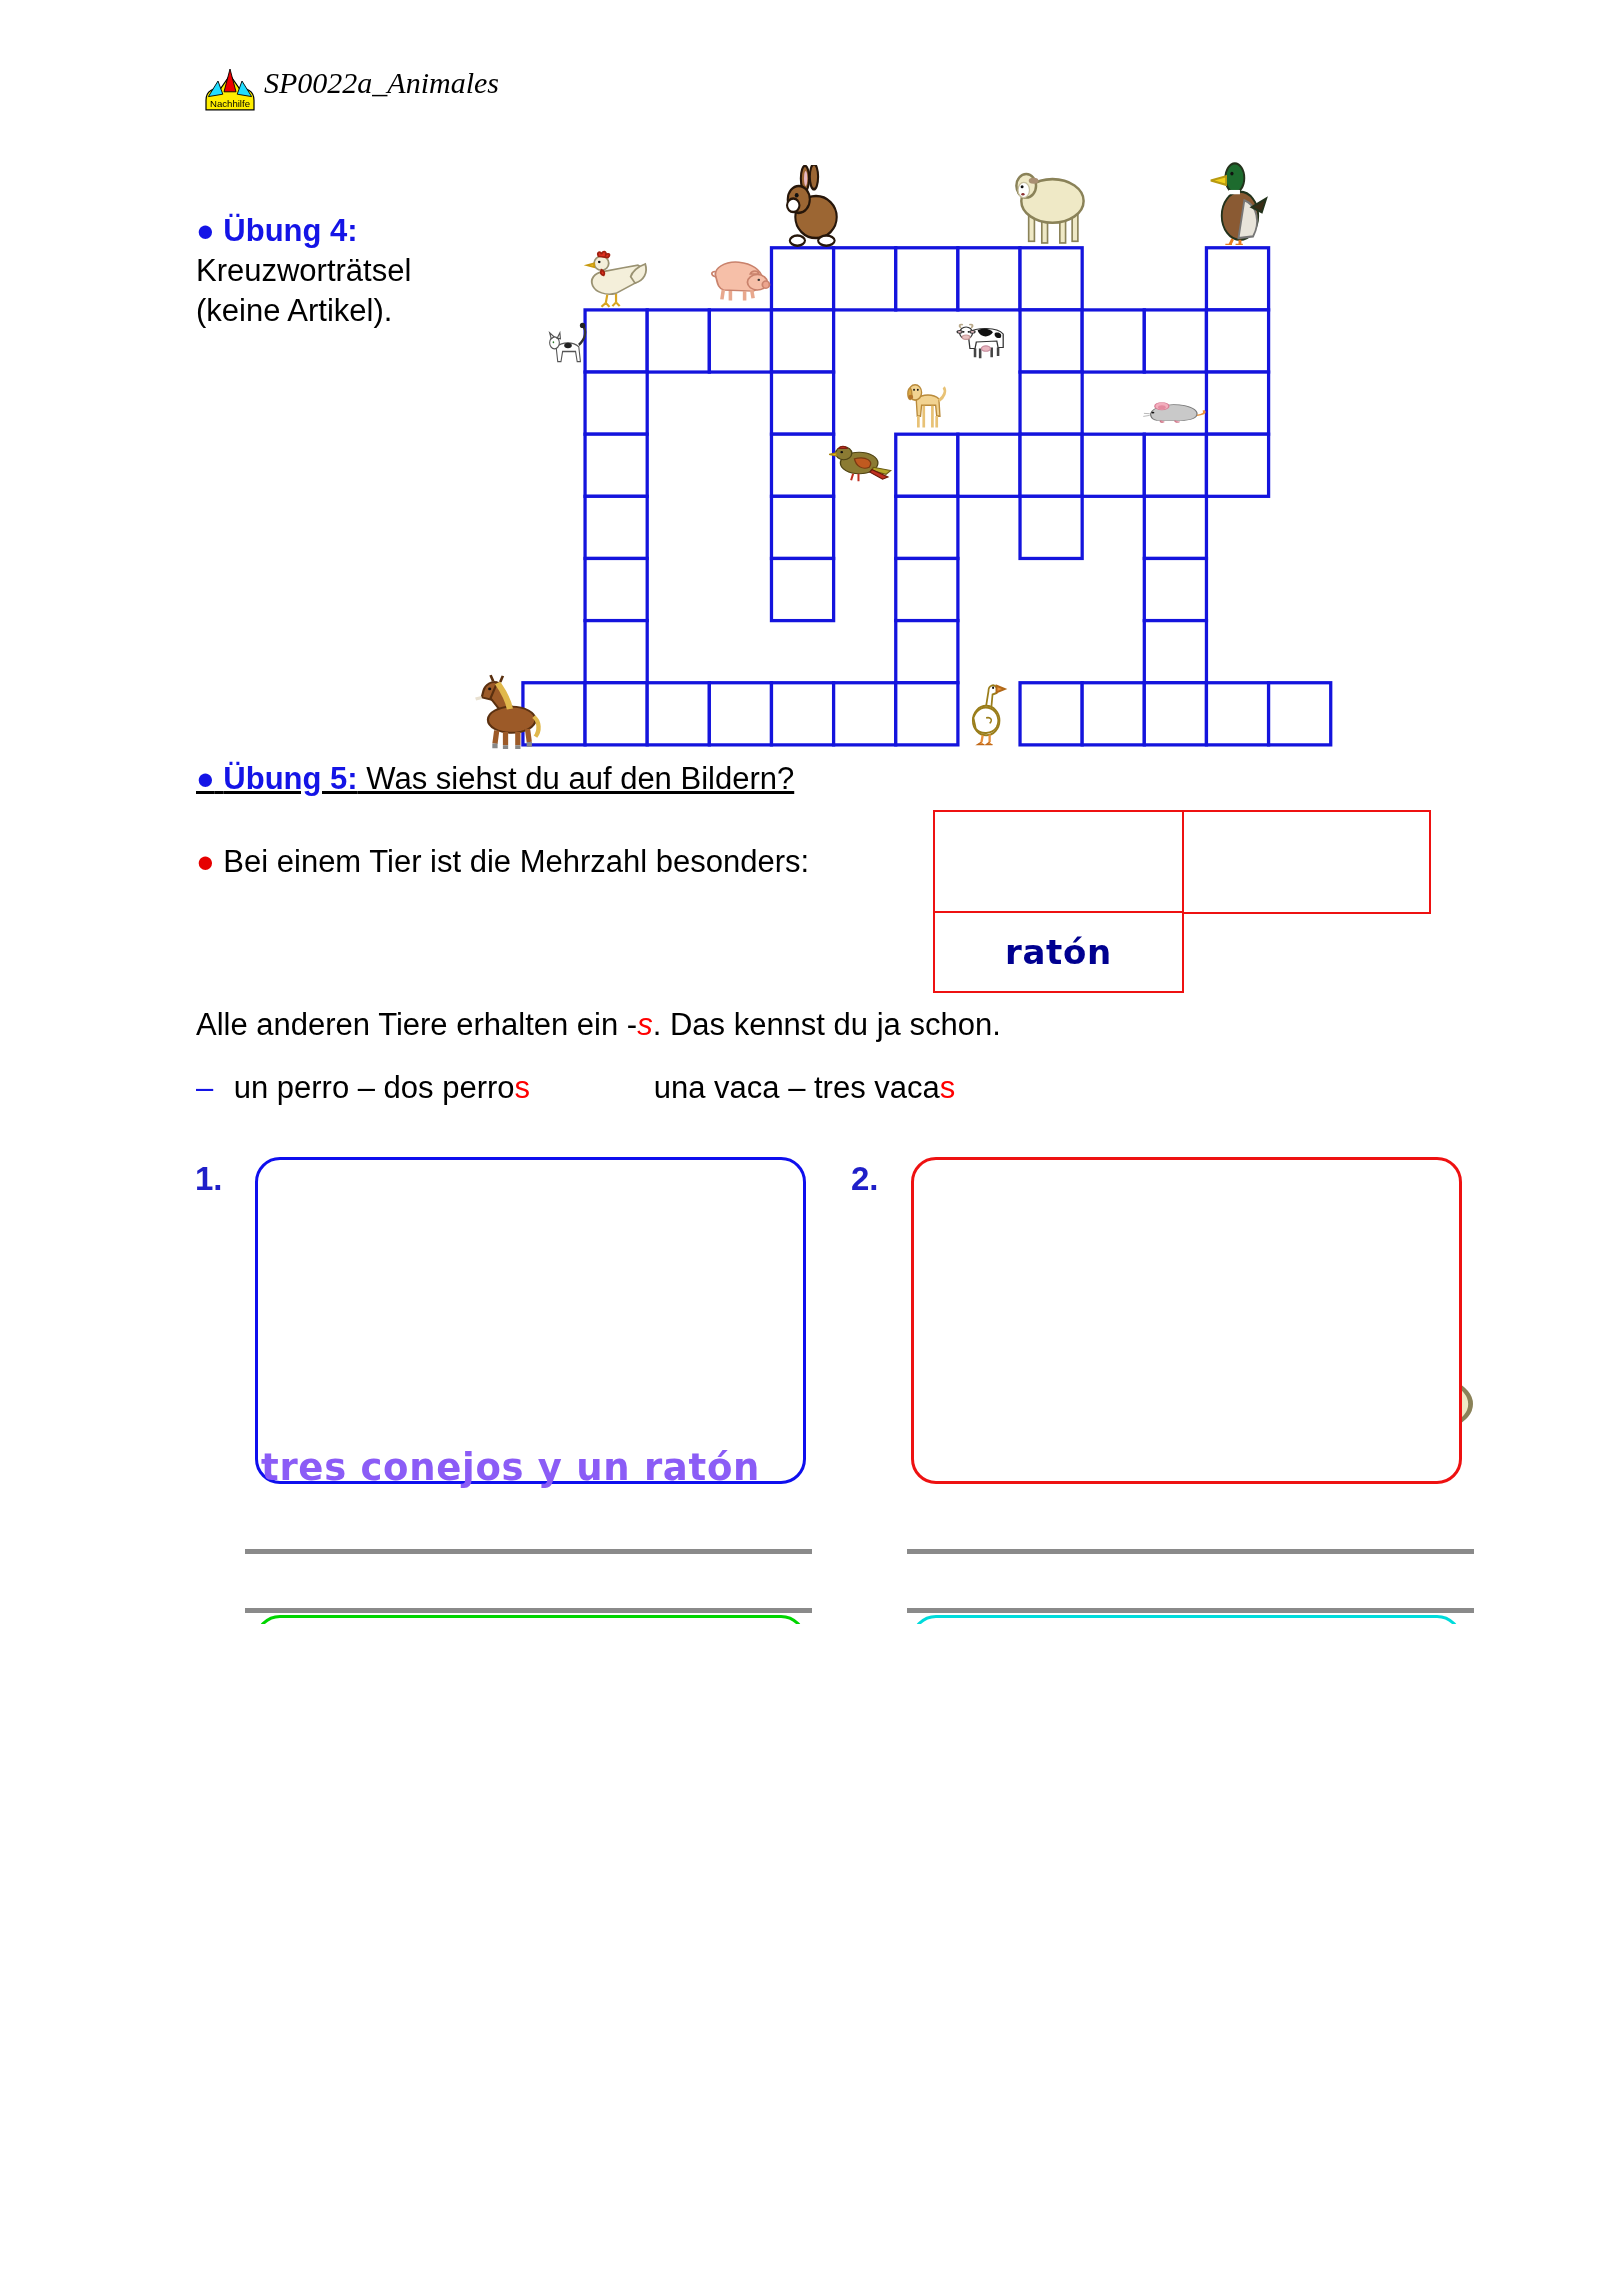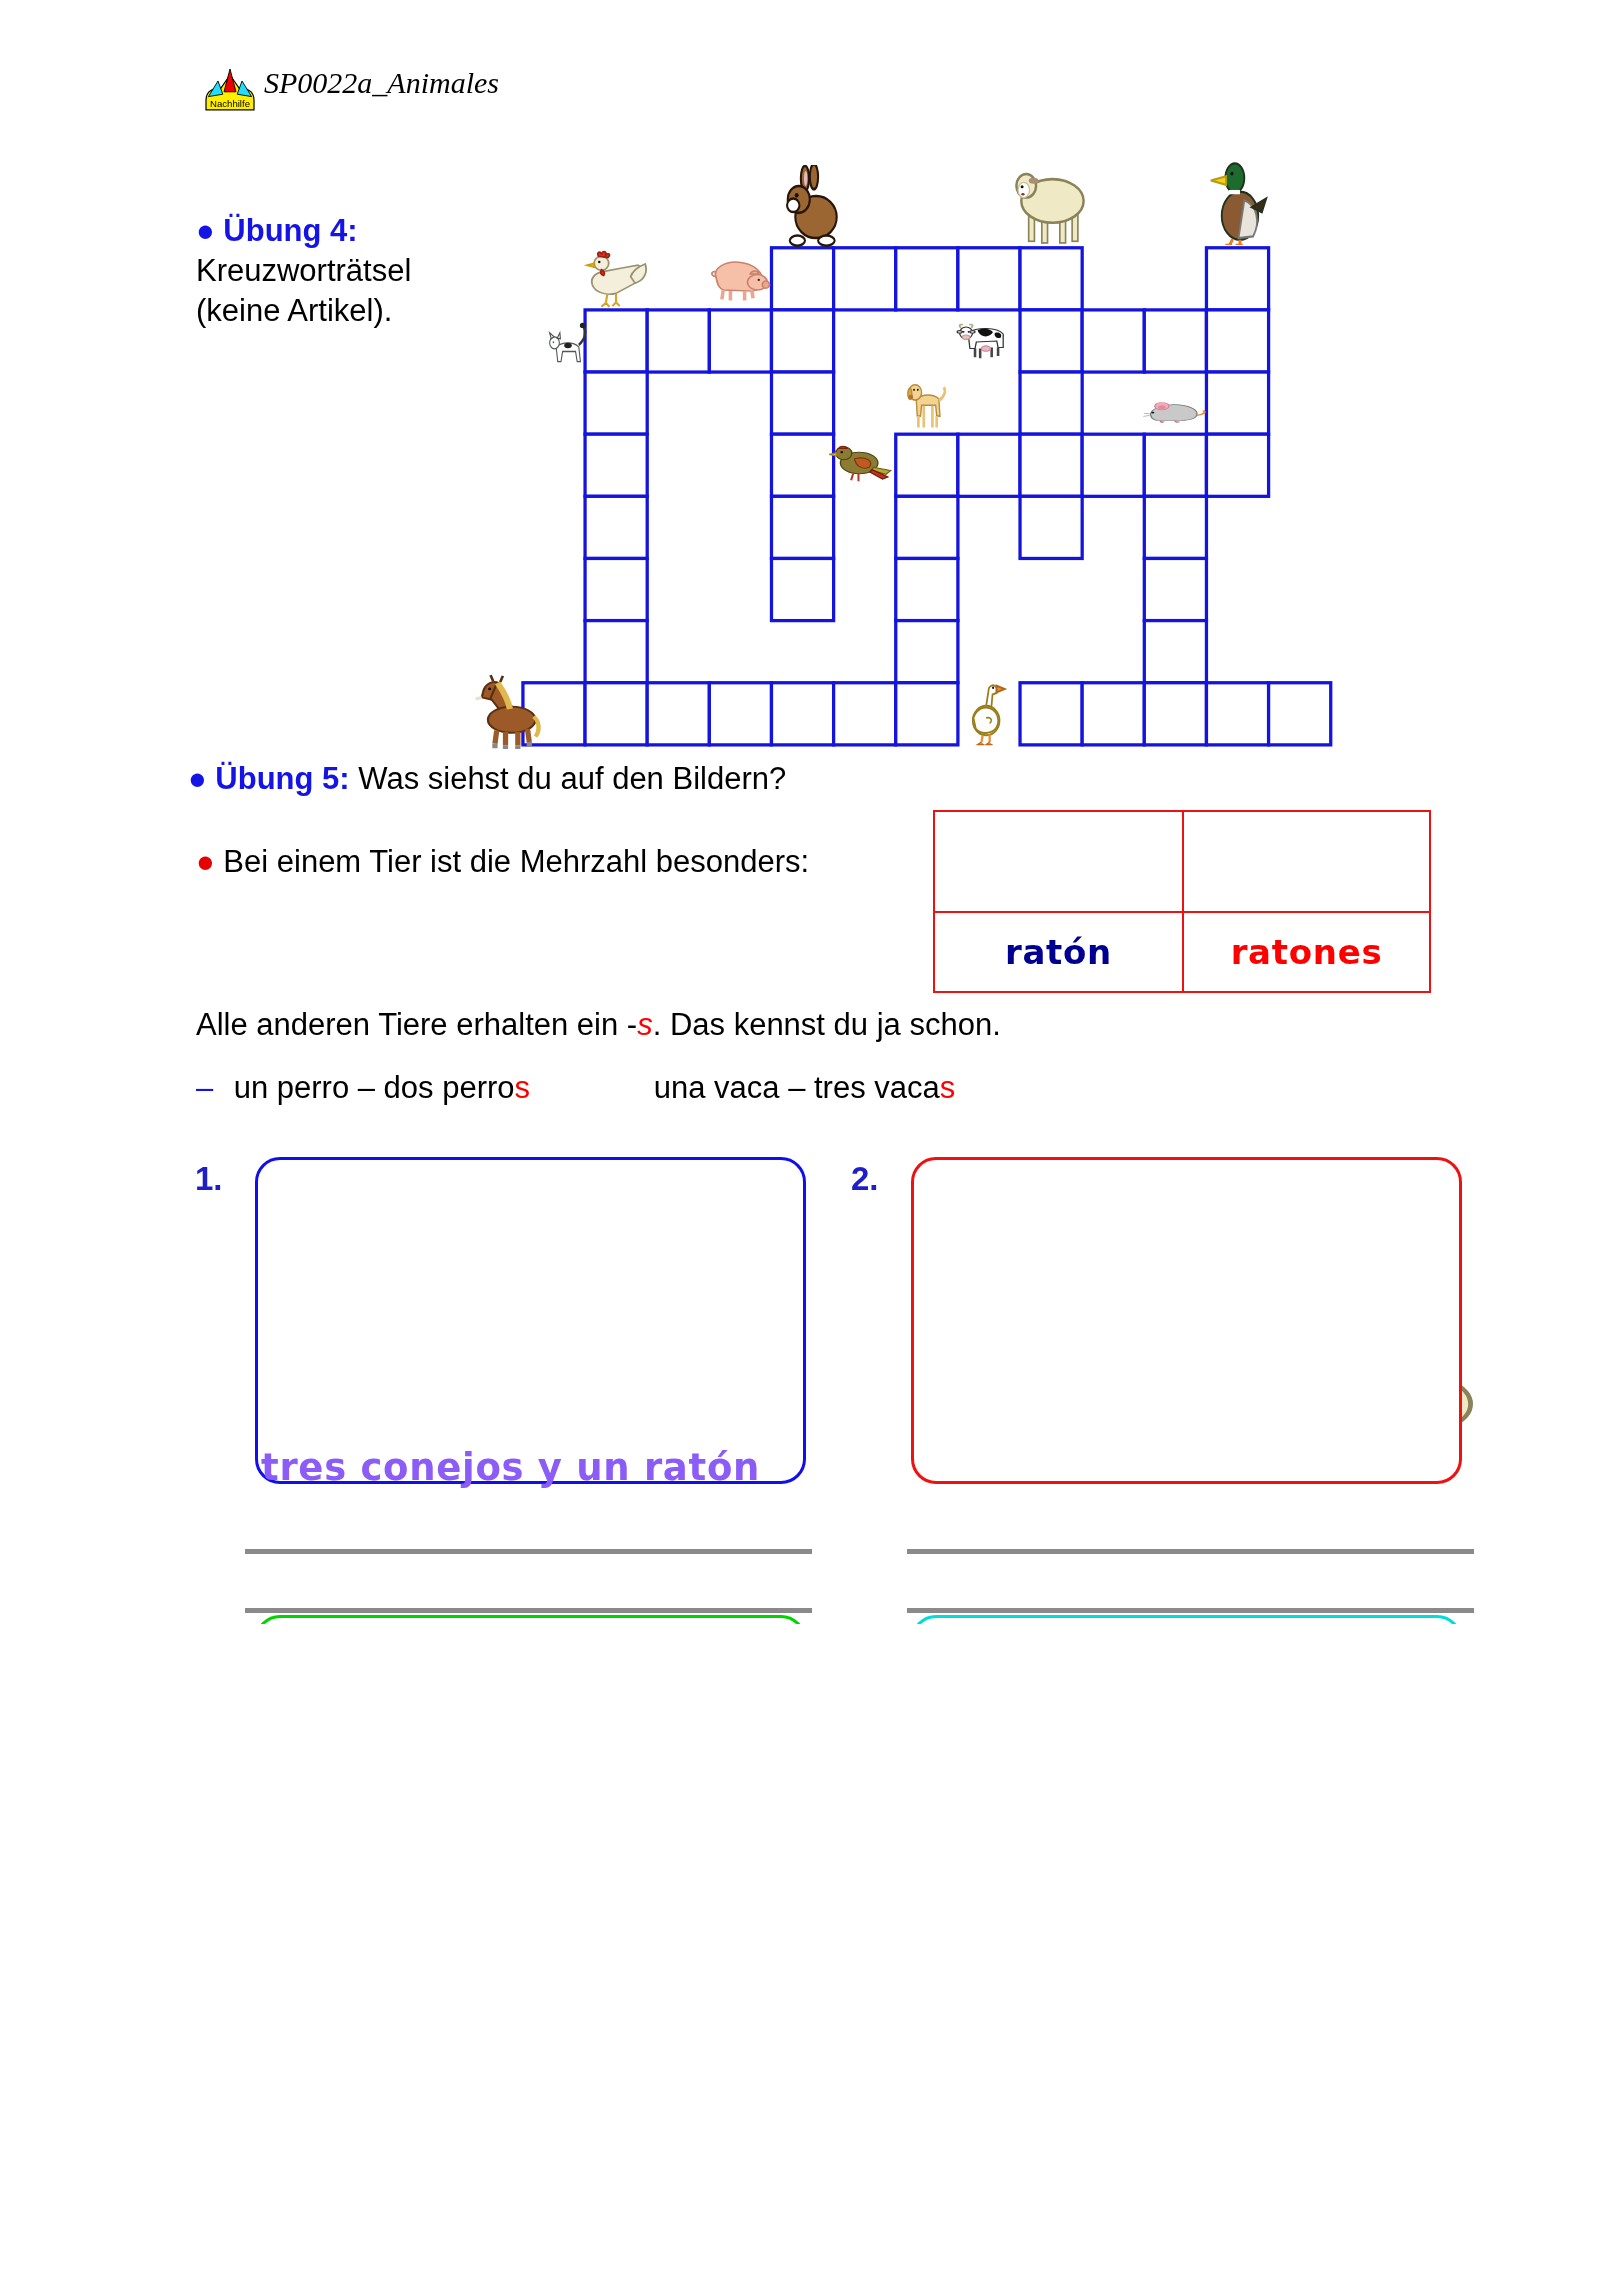--- a/index.html
+++ b/index.html
@@ -607,34 +607,33 @@
           <path d="M19,28 C13,30 13,44 19,46 C23,44 23,32 19,28 Z" fill="#daa845"></path>
           <ellipse cx="20" cy="42" rx="4.5" ry="3.5" fill="#b5742a" stroke="none"></ellipse>
           <circle cx="26" cy="31" r="1.7" fill="#111" stroke="none"></circle>
           <circle cx="33" cy="31" r="1.7" fill="#111" stroke="none"></circle>
           <path d="M72,48 C82,42 86,33 81,27" stroke="#e8c276" stroke-width="5" fill="none"></path>
           <path d="M34,72 L34,90 M44,56 L44,90 M60,56 L60,90 M68,72 L68,90" stroke="#e8c276" stroke-width="5"></path>
         </g>
       </svg>
     </div>
 
-  <div class="line-abs" style="left:188px;top:761px;">
+  <div class="line-abs" style="left:196px;top:761px;text-decoration:underline;">
     <span class="blue-b">●</span>
     <span class="blue-b">Übung 5:</span><span> Was siehst du auf den Bildern?</span>
   </div>
 
   <div class="line-abs" style="left:196px;top:844px;">
     <span class="red-bullet">●</span><span> Bei einem Tier ist die Mehrzahl besonders:</span>
   </div>
 
   <div class="mtable">
     <div class="cell c-img1"></div>
     <div class="cell c-img2"></div>
     <div class="cell c-t1 comic t-sing">ratón</div>
-    <div class="cell c-t2 comic t-plur">ratones</div>
   </div>
 
   <div class="line-abs" style="left:196px;top:1070px;">
     <span class="blue">–</span>
     <span style="margin-left:11.8px;">un perro – dos perro</span><span class="red">s</span>
     <span style="margin-left:115px;">una vaca – tres vaca</span><span class="red">s</span>
   </div>
 
   <div class="line-abs" style="left:196px;top:1007px;">
     <span>Alle anderen Tiere erhalten ein -</span><span class="s-red">s</span><span>. Das kennst du ja schon.</span>

